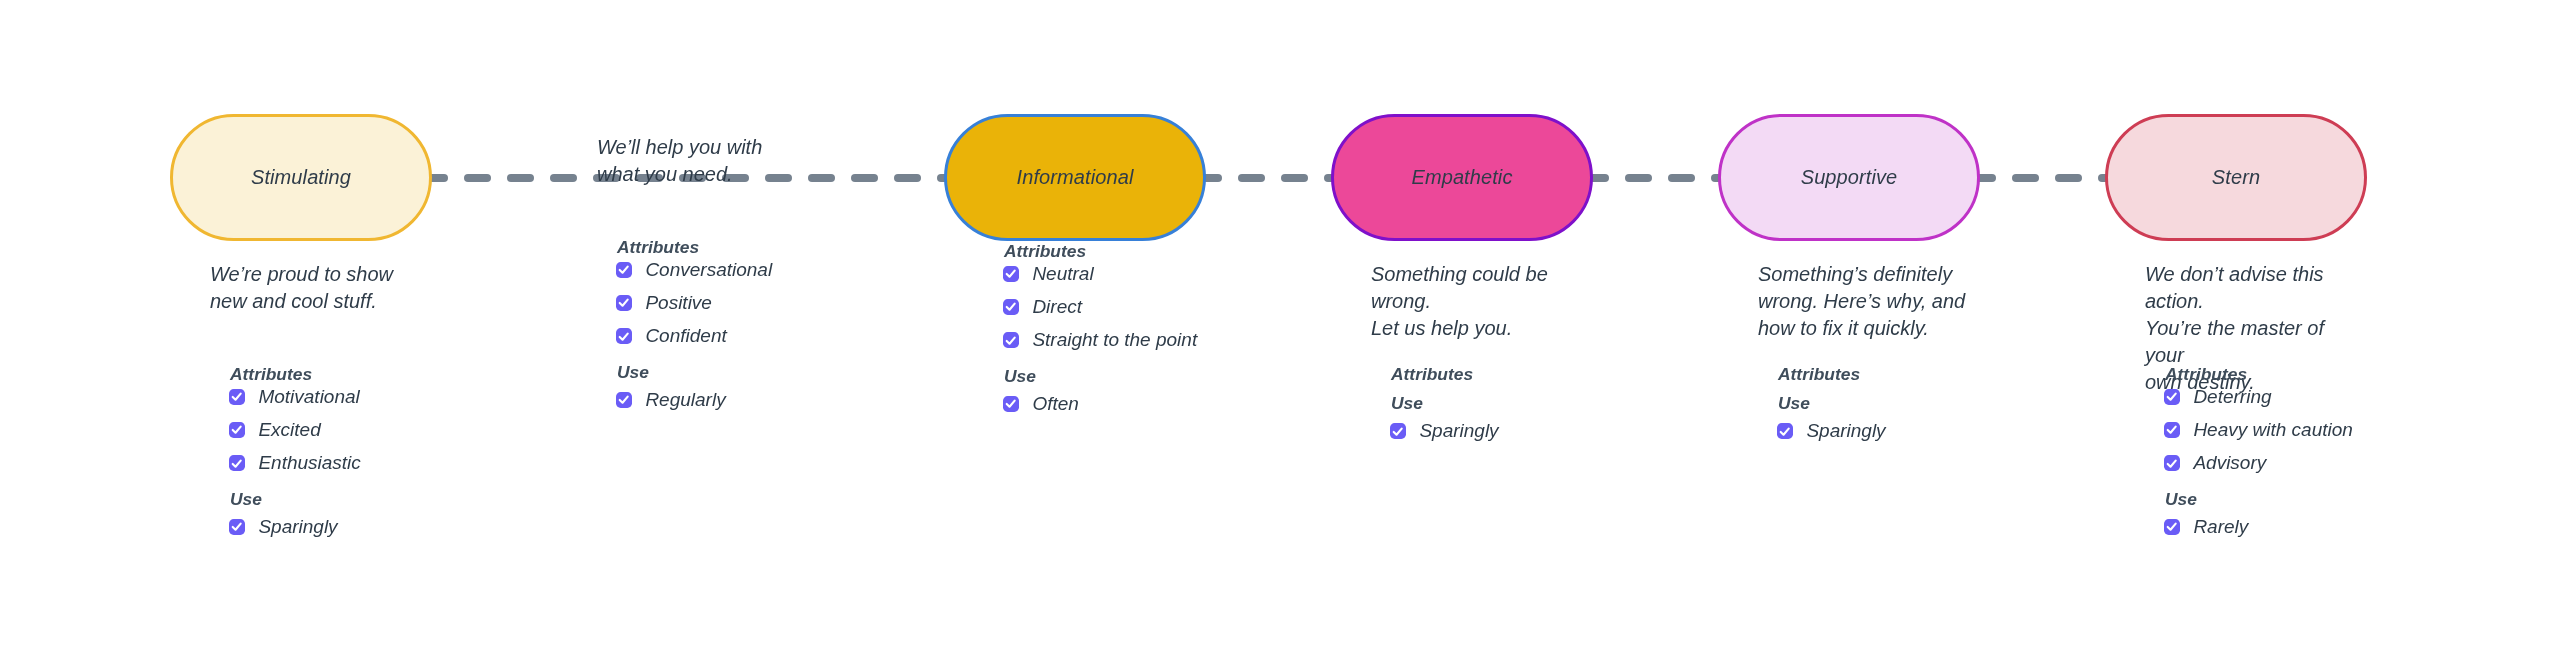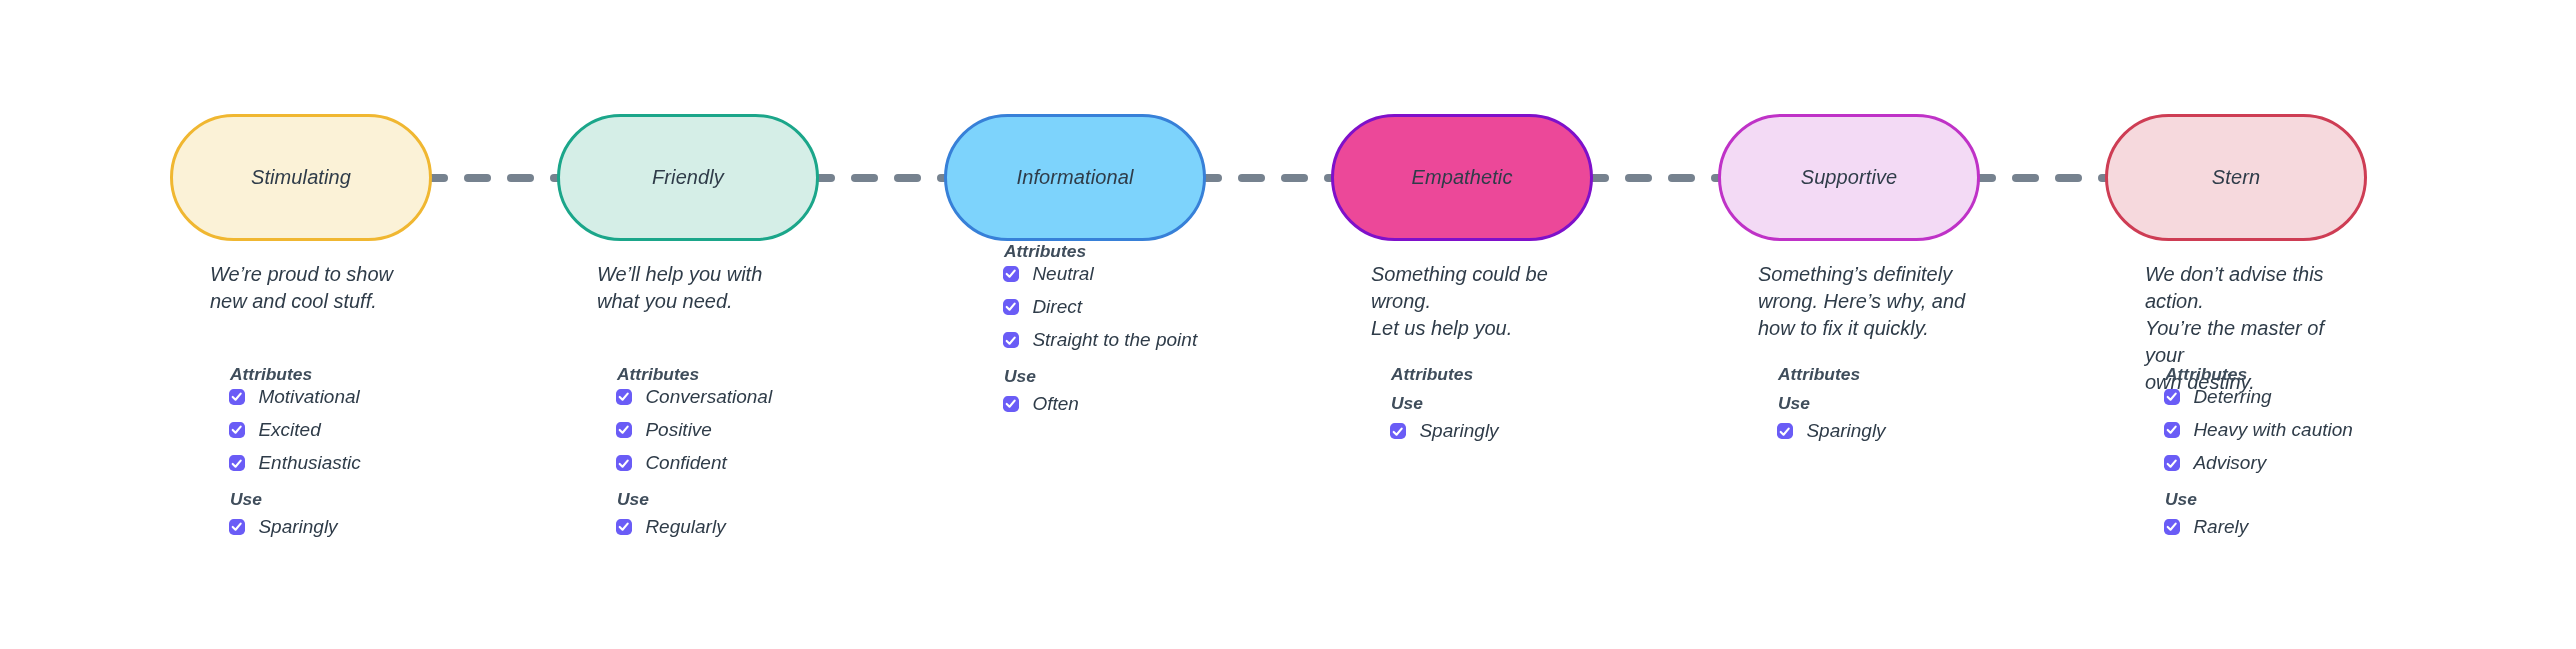--- a/index.html
+++ b/index.html
@@ -133,23 +133,20 @@
     <span class="checkbox">
       <svg width="11.4" height="9.4" viewBox="0 0 24 20">
         <path d="M3.5 10.5 L9.5 16.5 L20.5 3.5" stroke="#ffffff" stroke-width="4.5" fill="none" stroke-linecap="round" stroke-linejoin="round"></path>
       </svg>
     </span>
     <span class="check-label">Sparingly</span>
   </label>
         </div>
   </div>
       <div class="col">
-    <div class="pill" style="background: rgb(213, 238, 231); border-color: rgb(27, 166, 138);">
-      <span class="pill-label">Friendly</span>
-    </div>
     <div class="desc">We’ll help you with
 what you need.</div>
     <div class="section-label attr-heading">Attributes</div>
     <div class="rows attr-rows">
           <label class="check-row">
     <span class="checkbox">
       <svg width="11.4" height="9.4" viewBox="0 0 24 20">
         <path d="M3.5 10.5 L9.5 16.5 L20.5 3.5" stroke="#ffffff" stroke-width="4.5" fill="none" stroke-linecap="round" stroke-linejoin="round"></path>
       </svg>
     </span>
@@ -178,21 +175,21 @@
     <span class="checkbox">
       <svg width="11.4" height="9.4" viewBox="0 0 24 20">
         <path d="M3.5 10.5 L9.5 16.5 L20.5 3.5" stroke="#ffffff" stroke-width="4.5" fill="none" stroke-linecap="round" stroke-linejoin="round"></path>
       </svg>
     </span>
     <span class="check-label">Regularly</span>
   </label>
         </div>
   </div>
       <div class="col">
-    <div class="pill" style="background: #7dd3fc; border-color: rgb(55, 128, 216);">
+    <div class="pill" style="background: #eab308; border-color: rgb(55, 128, 216);">
       <span class="pill-label">Informational</span>
     </div>
     <div class="section-label attr-heading">Attributes</div>
     <div class="rows attr-rows">
           <label class="check-row">
     <span class="checkbox">
       <svg width="11.4" height="9.4" viewBox="0 0 24 20">
         <path d="M3.5 10.5 L9.5 16.5 L20.5 3.5" stroke="#ffffff" stroke-width="4.5" fill="none" stroke-linecap="round" stroke-linejoin="round"></path>
       </svg>
     </span>

